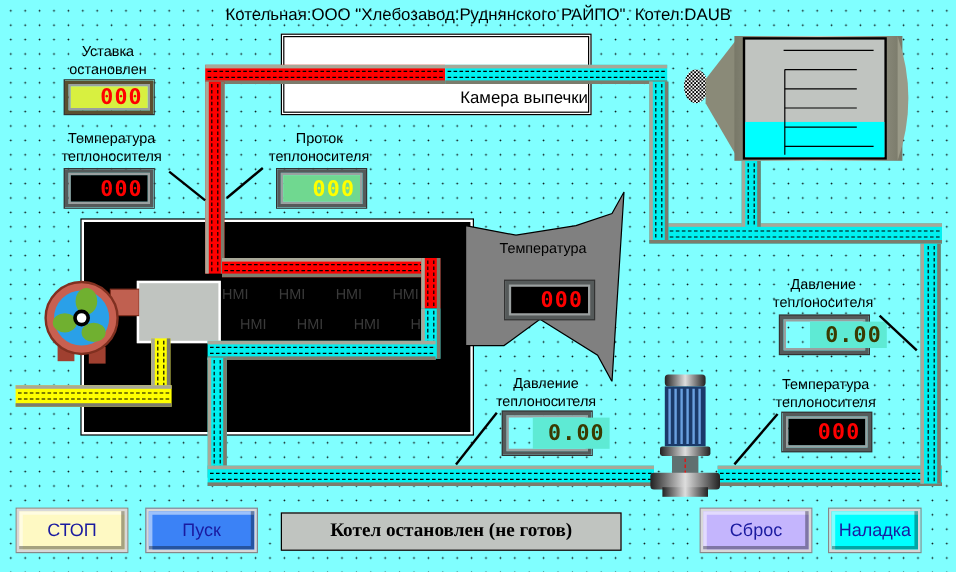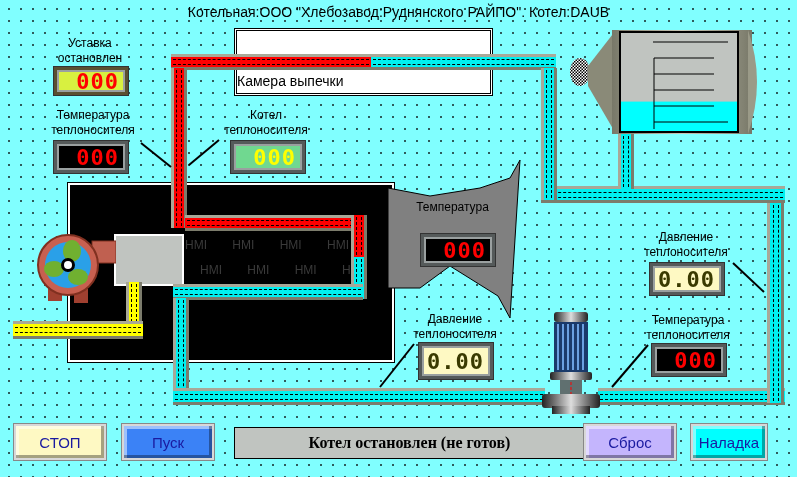--- a/index.html
+++ b/index.html
@@ -29,37 +29,37 @@
   .pv::after { content:""; position:absolute; top:2px; bottom:2px; left:50%; width:0;
     border-left:1px dashed #000; margin-left:-3px; }
   .pv::before { content:""; position:absolute; top:2px; bottom:2px; left:50%; width:0;
     border-left:1px dashed #000; margin-left:2px; }
 
   
   .disp { position:absolute; box-sizing:border-box; border:3px solid #555a5a;
     box-shadow: inset 0 0 0 2px #9aa0a0, 0 0 0 1px #333; padding:2px; }
   .disp .scr { width:100%; height:100%; box-sizing:border-box; display:flex; align-items:center;
     justify-content:flex-end; padding-right:4px; font-family:"DejaVu Sans Mono", monospace;
-    font-weight:bold; font-size:22px; letter-spacing:1px;text-align:center; }
+    font-weight:bold; font-size:18px; letter-spacing:1px;text-align:center; }
   .d-red .scr { background:#000; color:#ff0000; }
   .d-yel .scr { background:#d8f040; color:#ff0000; }
   .d-grn .scr { background:#70d890; color:#ffff00; }
-  .d-blu .scr { background:#fef9c3; color:#3a3a00; }
+  .d-blu .scr { background:#5eead4; color:#3a3a00;margin-left:20px; }
 
   .btn { position:absolute; box-sizing:border-box; height:36px; border:2px solid #d8d8d8;
     box-shadow: 0 0 0 1px #888, inset -3px -3px 0 rgba(0,0,0,0.35), inset 3px 3px 0 rgba(255,255,255,0.5);
     display:flex; align-items:center; justify-content:center; font-size:15px; color:#1a1aa0; cursor:pointer; }
 </style>
 </head>
 <body>
 
 <div class="abs title">Котельная:ООО "Хлебозавод:Руднянского РАЙПО". Котел:DAUB</div>
 
 <div class="abs" style="left:234px;top:28px;width:259px;height:68px;background:#fff;border:3px double #000;box-sizing:border-box;">
-  <div class="abs" style="left:0;right:0;bottom:4px;text-align:left;font-size:14px;">Камера выпечки</div>
+  <div class="abs" style="left:0;right:0;bottom:4px;text-align:right;font-size:14px;">Камера выпечки</div>
 </div>
 
 <div class="abs" style="left:68px;top:183px;width:322px;height:175px;background:#000;border:2px solid #fff;box-shadow:0 0 0 1px #000;"></div>
 
 <svg class="abs" style="left:380px;top:148px;" width="150" height="170">
   <polygon points="8,40 50,48 100,40 130,30 140,12 130,170 118,148 70,118 40,140 8,140" fill="#808080" stroke="#000" stroke-width="1"></polygon>
 </svg>
 
 <div class="abs" style="left:185px;top:238px;width:170px;font-size:12px;color:#3a3a3a;letter-spacing:0;word-spacing:22px;white-space:nowrap;">
   <span>HMI</span> <span>HMI</span> <span>HMI</span> <span>HMI</span>
@@ -177,21 +177,21 @@
 
 <div class="abs label" style="left:38px;top:108px;width:110px;">
   <div>Температура</div>
   <div>теплоносителя</div>
 </div>
 <div class="disp d-red" style="left:54px;top:141px;width:74px;height:32px;">
   <div class="scr">000</div>
 </div>
 
 <div class="abs label" style="left:216px;top:108px;width:100px;">
-  <div>Котел</div>
+  <div>Проток</div>
   <div>теплоносителя</div>
 </div>
 <div class="disp d-grn" style="left:231px;top:141px;width:74px;height:32px;">
   <div class="scr">000</div>
 </div>
 
 <div class="abs label" style="left:400px;top:200px;width:105px;">
   <div>Температура</div>
 </div>
 <div class="disp d-red" style="left:421px;top:234px;width:74px;height:32px;">
@@ -229,21 +229,21 @@
   <line x1="648" y1="345" x2="612" y2="387" stroke="#000" stroke-width="2"></line>
   <line x1="414" y1="344" x2="380" y2="387" stroke="#000" stroke-width="2"></line>
 </svg>
 
 <div class="btn" style="left:14px;top:424px;width:92px;background:#fef9c3;">
   <span>СТОП</span>
 </div>
 <div class="btn" style="left:122px;top:424px;width:92px;background:#3b82f6;">
   <span>Пуск</span>
 </div>
-<div class="abs" style="left:234px;top:427px;width:351px;height:32px;background:#c0c4c0;border:1px solid #000;box-sizing:border-box;display:flex;align-items:center;justify-content:center;font-family:'Liberation Serif',serif;font-weight:bold;font-size:16px;">
+<div class="abs" style="left:234px;top:427px;width:284px;height:32px;background:#c0c4c0;border:1px solid #000;box-sizing:border-box;display:flex;align-items:center;justify-content:center;font-family:'Liberation Serif',serif;font-weight:bold;font-size:16px;">
   <span>Котел остановлен (не готов)</span>
 </div>
 <div class="btn" style="left:584px;top:424px;width:92px;background:#c4b5fd;">
   <span>Сброс</span>
 </div>
 <div class="btn" style="left:691px;top:424px;width:76px;background:#00ffff;">
   <span>Наладка</span>
 </div>
 
 </body></html>

